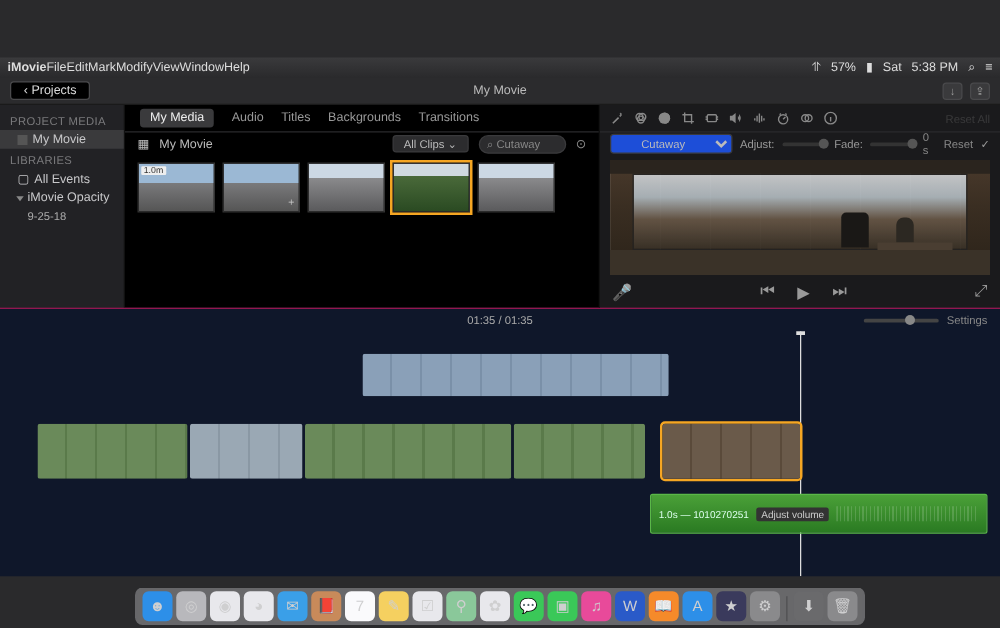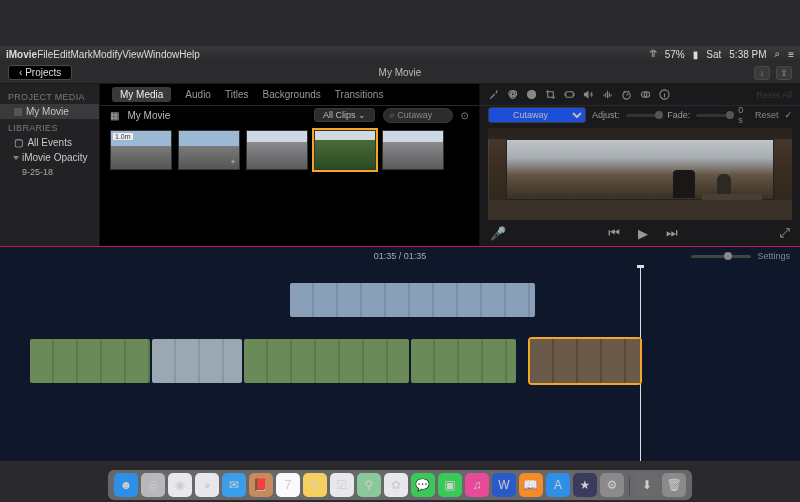--- a/index.html
+++ b/index.html
@@ -308,20 +308,25 @@
         <div class="film"></div>
       </div>
       <div class="clip green" style="top: 74px; left: 244px; width: 165px; height: 44px;">
         <div class="film"></div>
       </div>
       <div class="clip green" style="top: 74px; left: 411px; width: 105px; height: 44px;">
         <div class="film"></div>
       </div>
       <div class="clip interior sel" style="top: 74px; left: 530px; width: 110px; height: 44px;">
         <div class="film"></div>
+      </div>
+      <div class="audio-clip" style="top: 130px; left: 520px; width: 270px;">
+        <span>1.0s — 1010270251</span>
+        <span style="background: rgb(51, 51, 51); padding: 1px 4px; border-radius: 2px; color: rgb(204, 204, 204);">Adjust volume</span>
+        <div class="wave"></div>
       </div>
     </div>
 </div>
 
 <div class="dock" id="dock">
     <div class="dicon" style="background: rgb(45, 143, 232);">☻</div>
     <div class="dicon" style="background: rgb(184, 184, 188);">◎</div>
     <div class="dicon" style="background: rgb(232, 232, 236);">◉</div>
     <div class="dicon" style="background: rgb(232, 232, 236);">◕</div>
     <div class="dicon" style="background: rgb(58, 159, 232);">✉</div>

